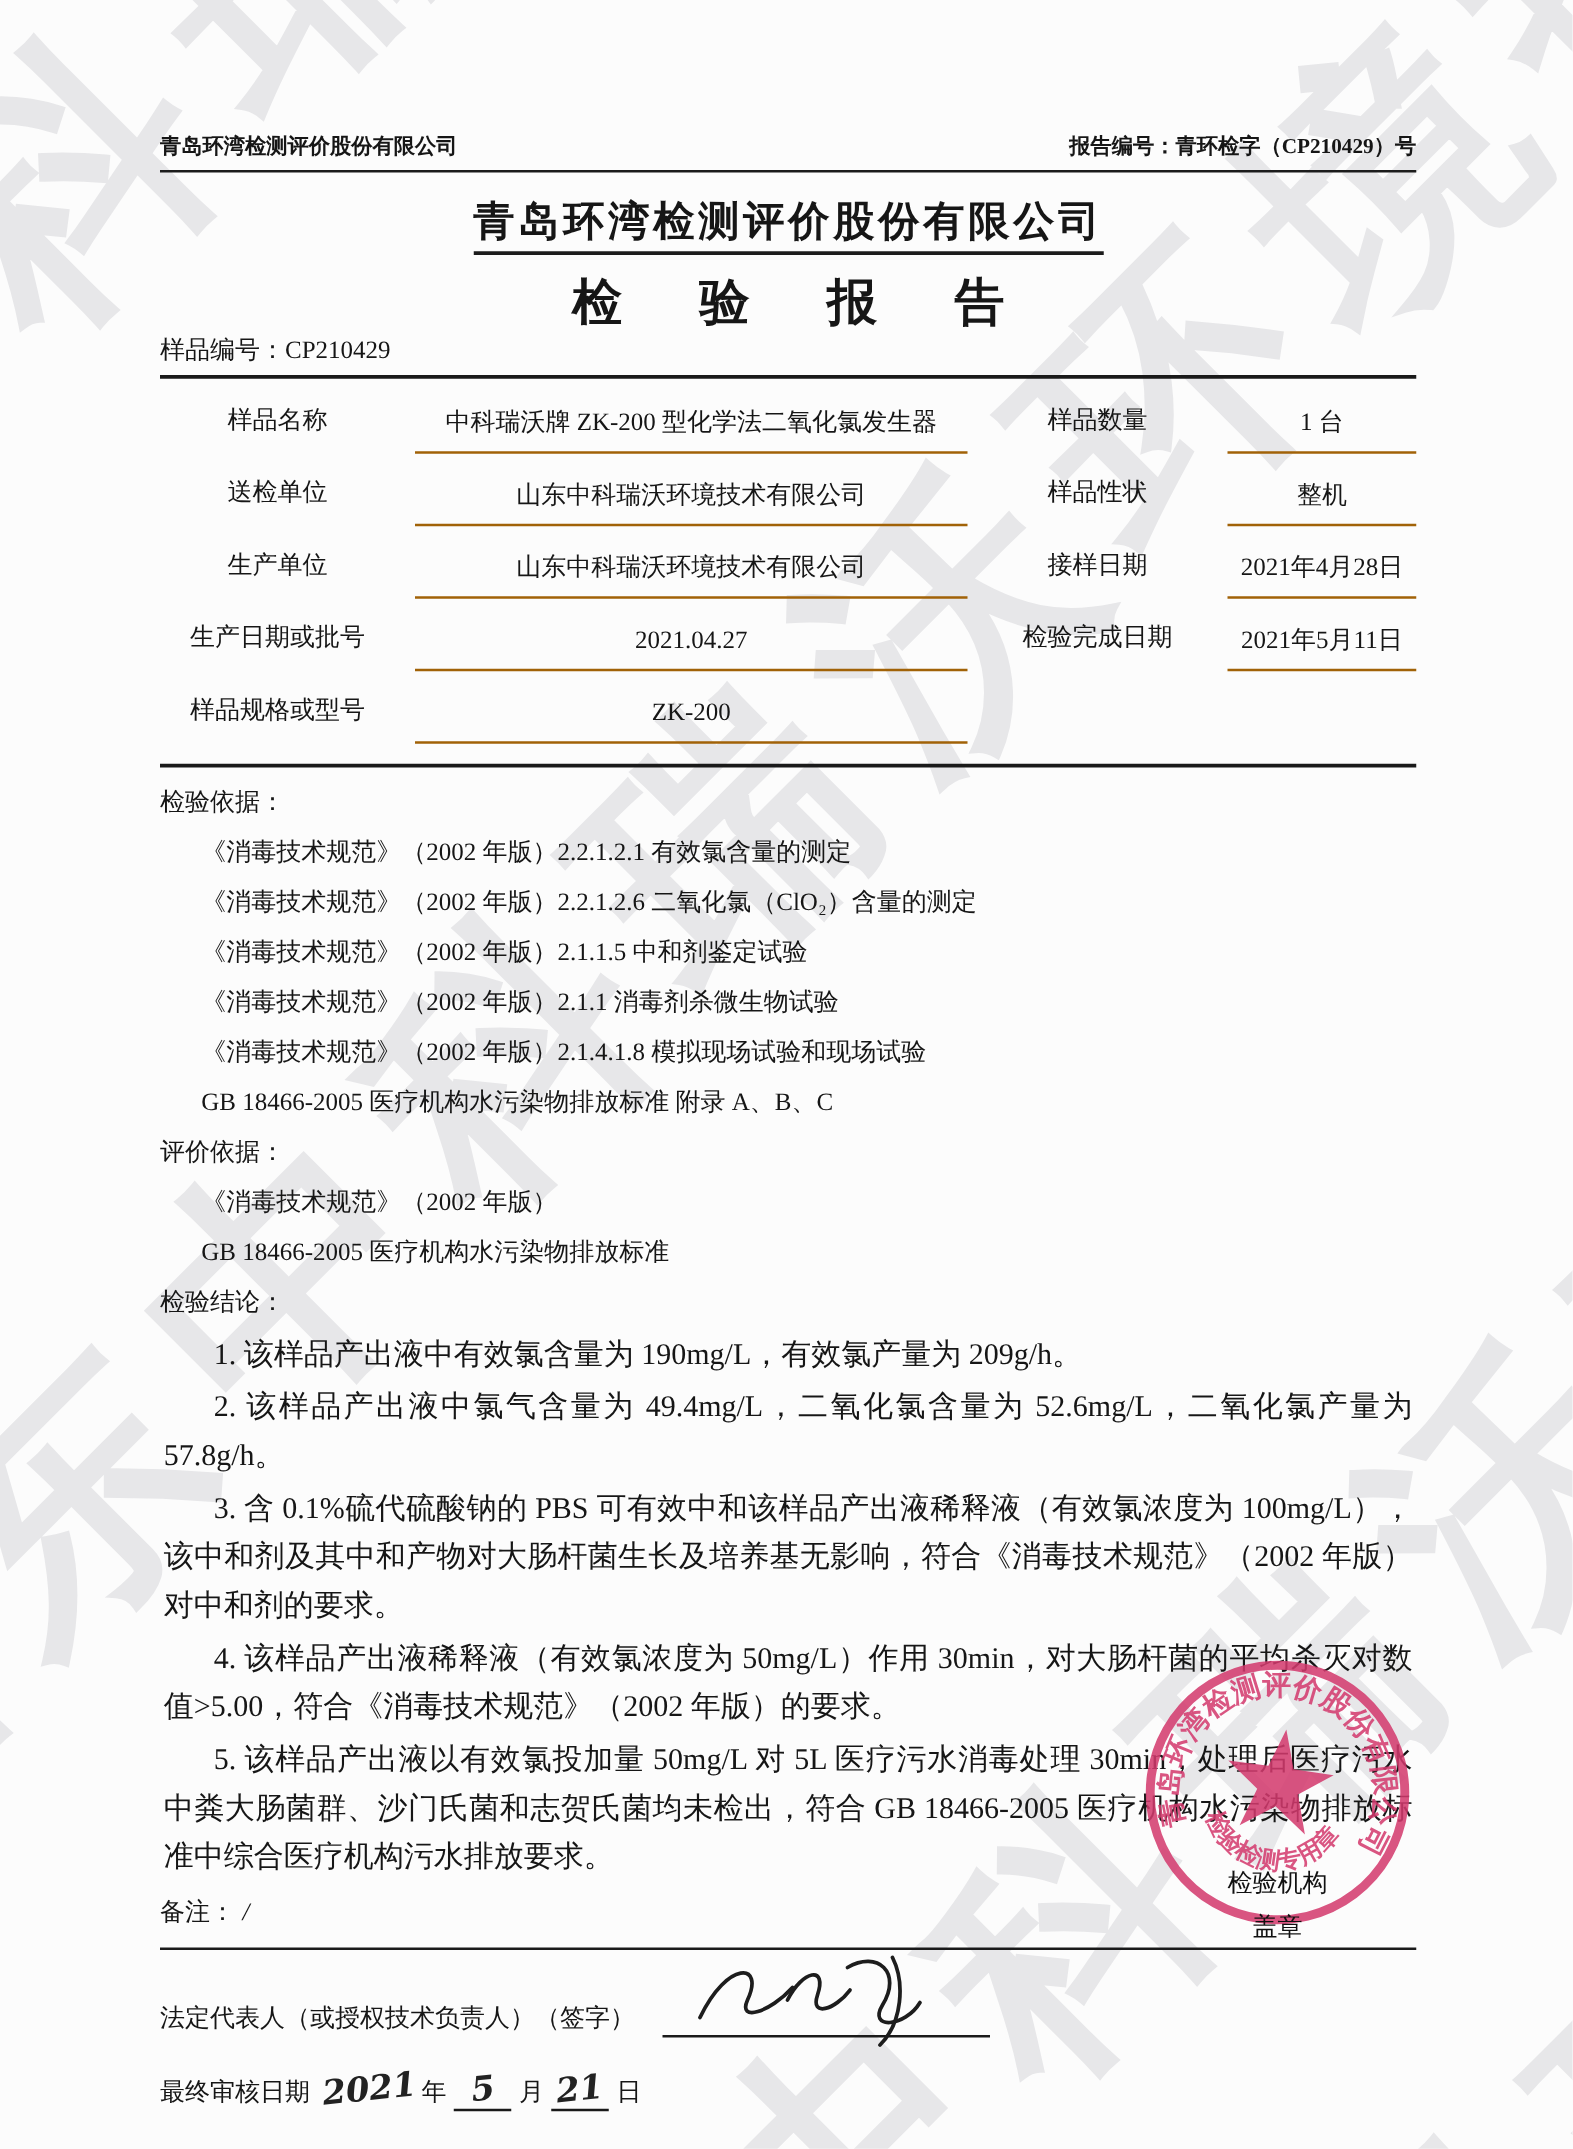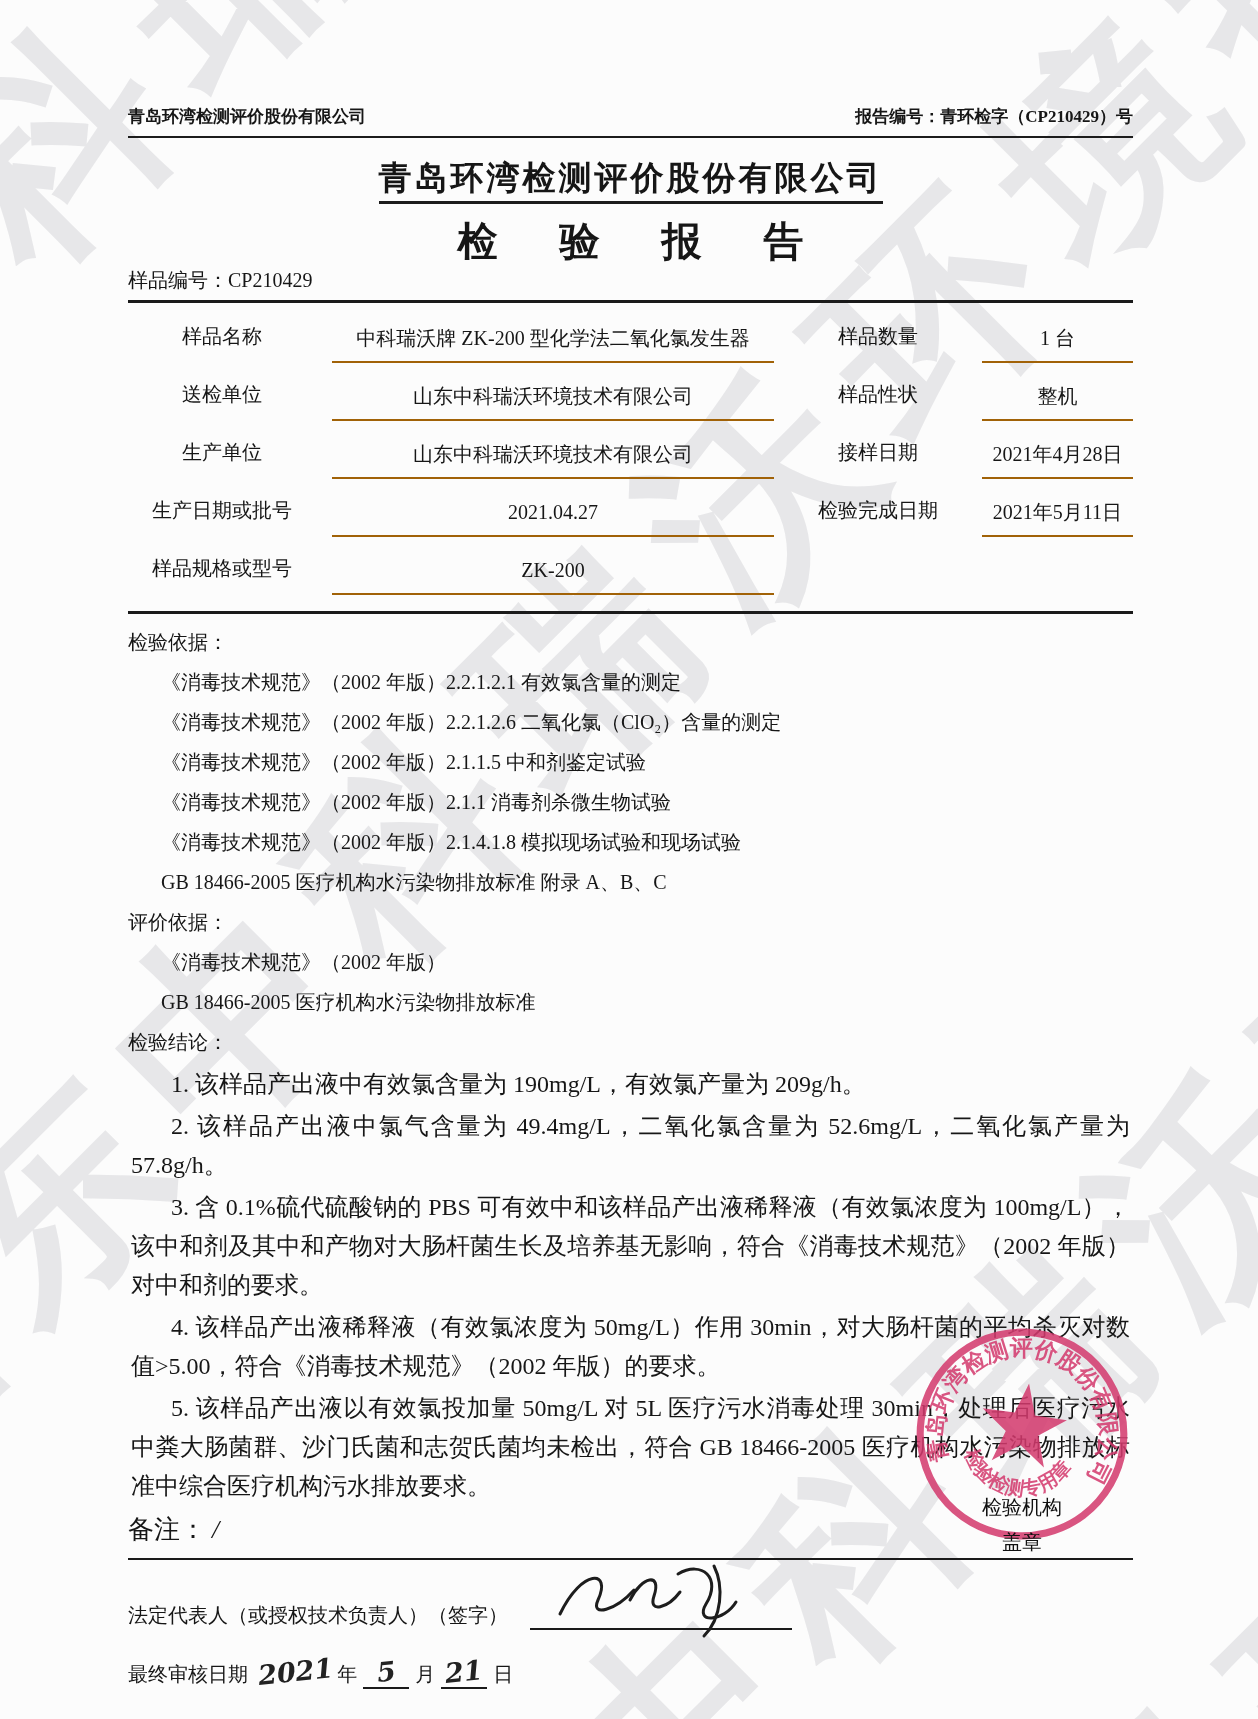--- a/index.html
+++ b/index.html
@@ -57,21 +57,21 @@
     display:flex;justify-content:center;align-items:flex-start;
     padding-top:6px;font-size:20px;line-height:26px;
     border-bottom:2px solid #a16207;white-space:nowrap;
   }
   .t-value.no-line{border-bottom:none;}
   
   .sec{font-size:20px;line-height:40px;}
   .sec.first{margin-top:8px;}
   .sec-item{padding-left:33px;}
   .conclusion p{margin:3px;text-indent:40px;text-align:justify;line-height:39px;font-size:24px;}
-  .notes-row{font-size:26px;line-height:40px;margin-top:4px;}
+  .notes-row{font-size:20px;line-height:40px;margin-top:4px;}
   .notes-row .slash{font-style:italic;padding-left:6px;}
   .rule-thin{height:2px;background:#1a1a1a;margin-top:8px;}
   
   .sign-row{display:flex;align-items:flex-end;margin-top:14px;height:56px;font-size:20px;}
   .sign-label{line-height:30px;white-space:nowrap;}
   .sign-line{
     position:relative;width:262px;margin-left:22px;height:100%;
     border-bottom:2px solid #1a1a1a;
   }
   .sign-line svg{position:absolute;left:16px;bottom:-12px;}

